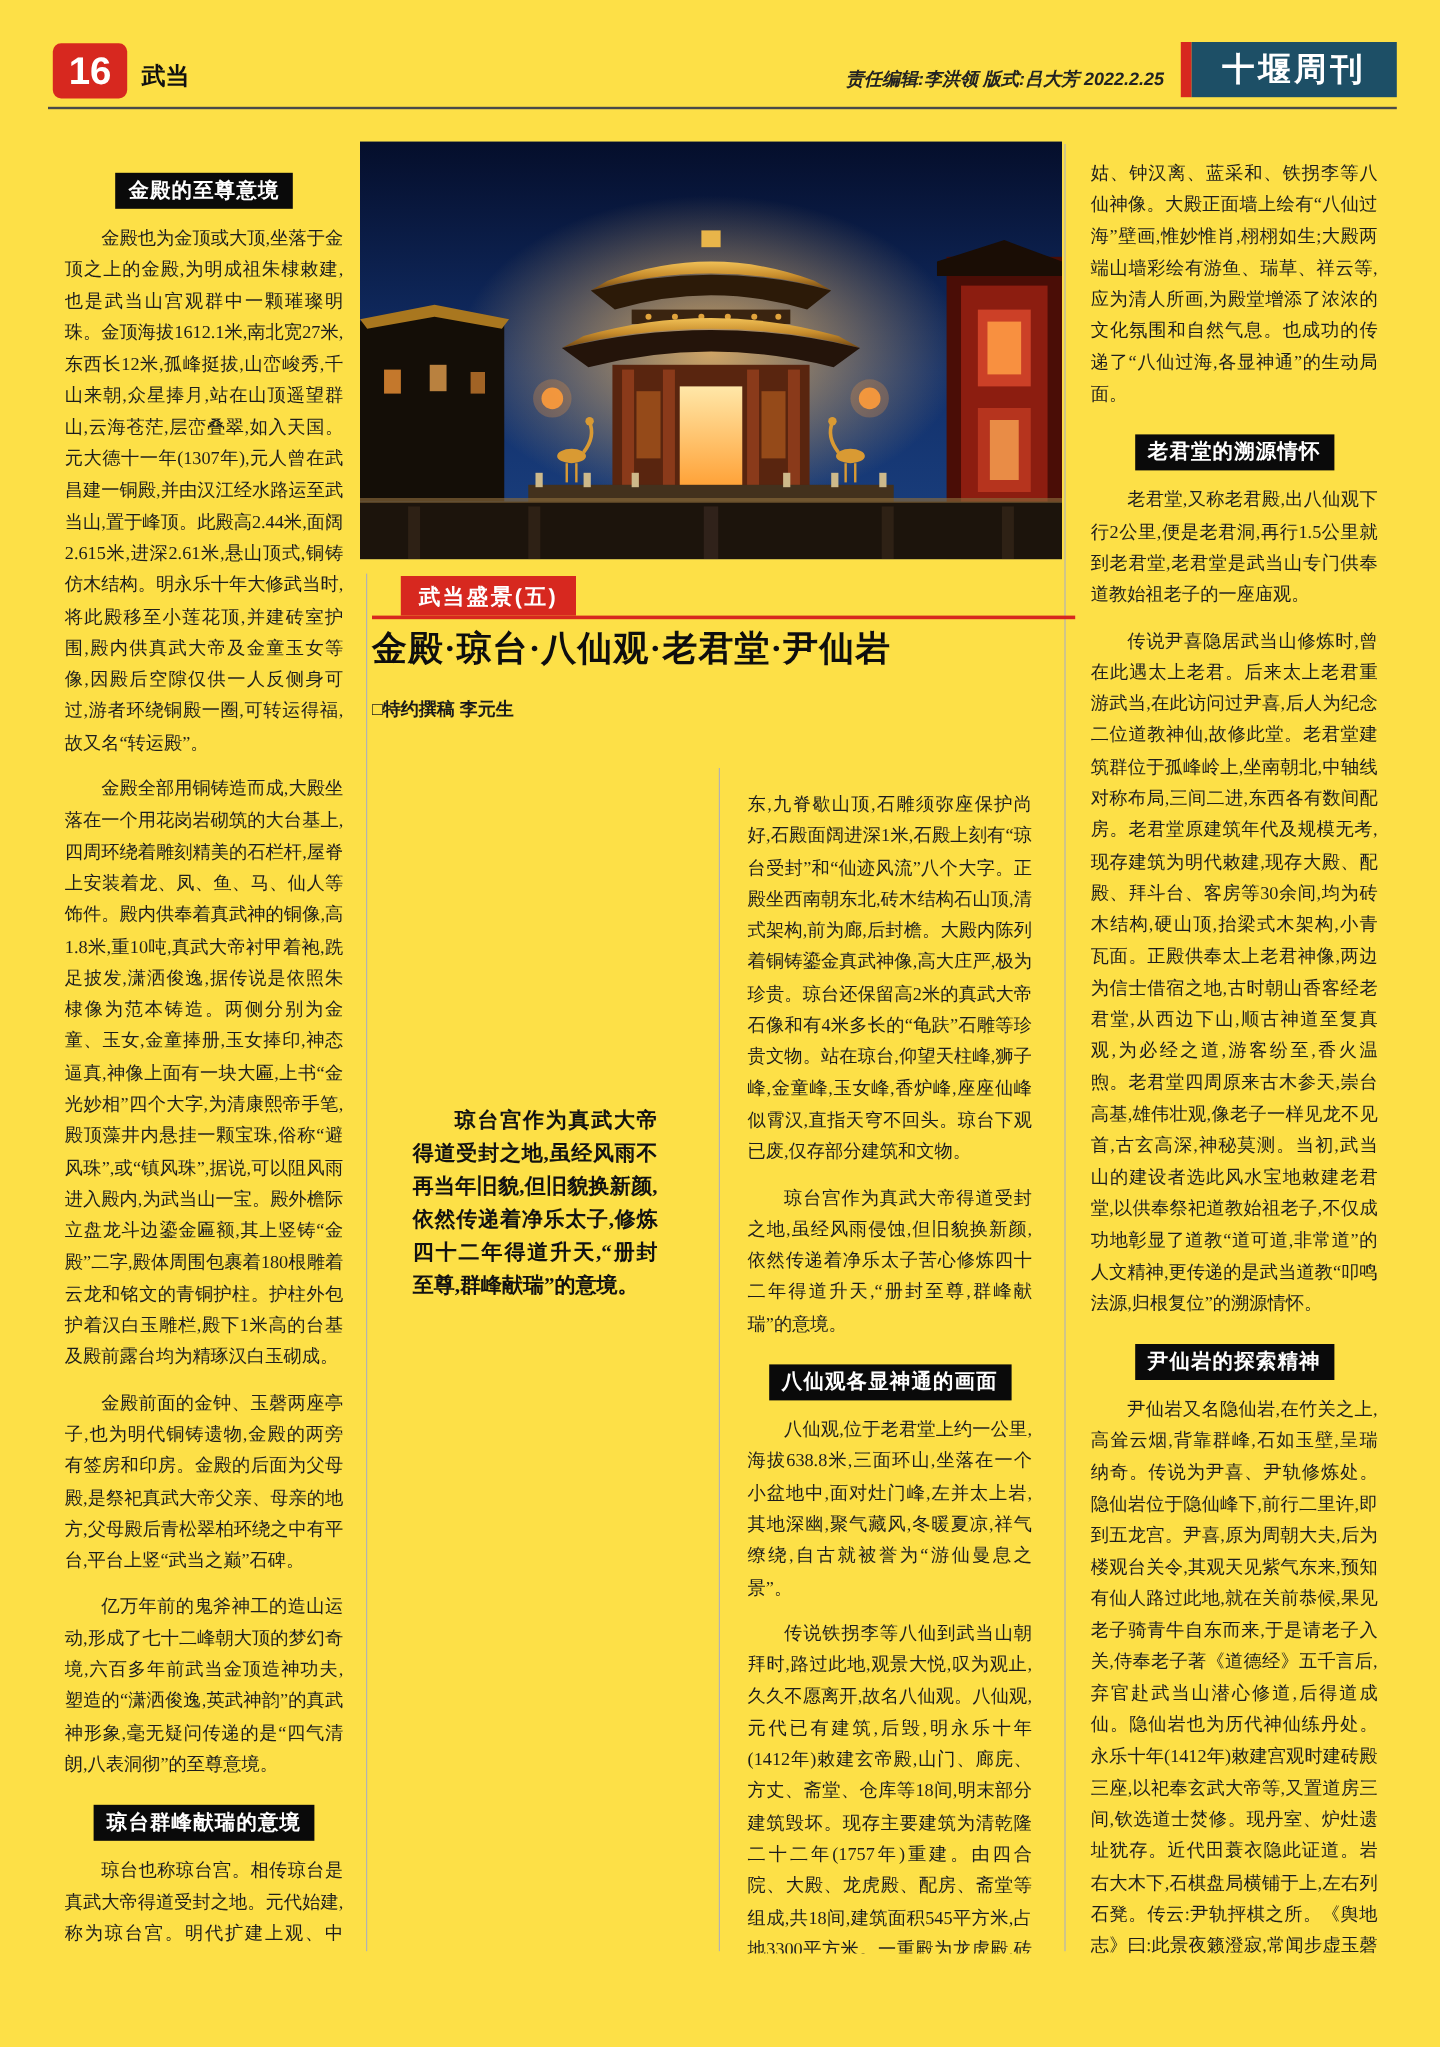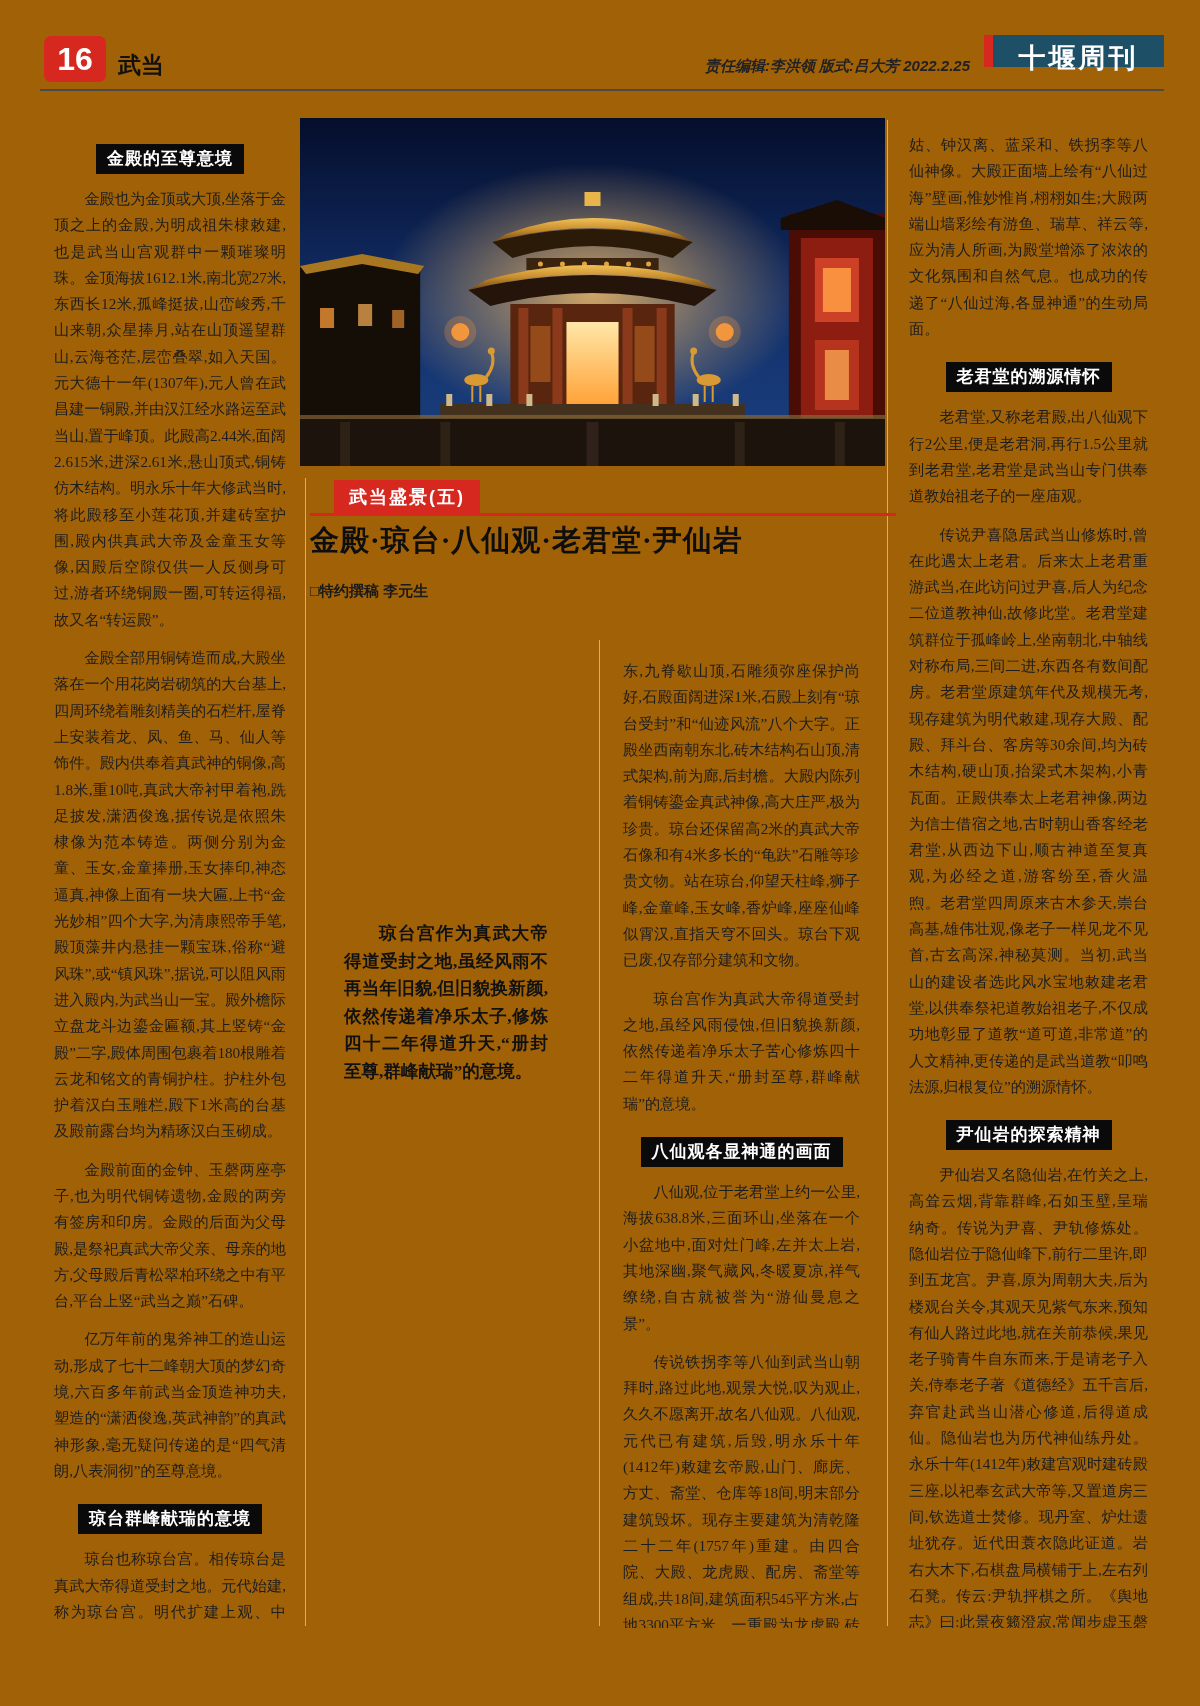--- a/index.html
+++ b/index.html
@@ -1,31 +1,31 @@
 <!DOCTYPE html>
 <html style="--accent: #d7281f; --masthead: #1d4f66; --headbg: #0a0a0a;"><head>
 <meta charset="utf-8">
 <style>
   :root{
     --accent:#d7281f;
     --masthead:#1d4f66;
     --headbg:#0a0a0a;
   }
   html,body{margin:0;padding:0;background:#e8e8e8;}
-  #page{position:relative;width:1200px;height:1706px;margin:0 auto;background:#a16207;
+  #page{position:relative;width:1200px;height:1706px;margin:0 auto;background:#fde047;
         font-family:"Liberation Serif","DejaVu Serif",serif;color:#1d1d1d;overflow:hidden;}
   
   .page-num{position:absolute;left:44px;top:36px;width:62px;height:46px;background:var(--accent);
             border-radius:7px;color:#fff;font:bold 32px/46px "Liberation Sans",sans-serif;text-align:center;}
   .section-name{position:absolute;left:118px;top:50px;font-family:"Liberation Sans",sans-serif;
-                font-weight:bold;font-size:23px;color:#111;}
+                font-weight:bold;font-size:20px;color:#111;}
   .editor-line{position:absolute;left:610px;top:57px;width:360px;text-align:right;
                font-family:Liberation Sans, sans-serif;font-style:italic;font-weight:bold;
                font-size:15px;color:#222;}
-  .masthead{position:absolute;left:984px;top:35px;width:180px;height:32px;display:flex;}
+  .masthead{position:absolute;left:984px;top:35px;width:180px;height:46px;display:flex;}
   .masthead .strip{width:9px;background:var(--accent);}
   .masthead .panel{flex:1;background:var(--masthead);color:#fff;text-align:center;
                    font:bold 27px/46px "Liberation Serif",serif;letter-spacing:3px;}
   .hrule{position:absolute;left:40px;top:89px;width:1124px;border-top:2px solid #4a4a4a;}
   
   .txtcol{position:absolute;overflow:hidden;}
   .left-col{left:42px;top:120px;width:256px;height:1508px;}
   .colB{left:611px;top:646px;width:261px;height:982px;}
   .right-col{left:897px;top:120px;width:263px;height:1508px;}
   .para{margin:12px;text-indent:2em;text-align:justify;font-size:15.2px;line-height:26.3px;color:#1d1d1d;}

